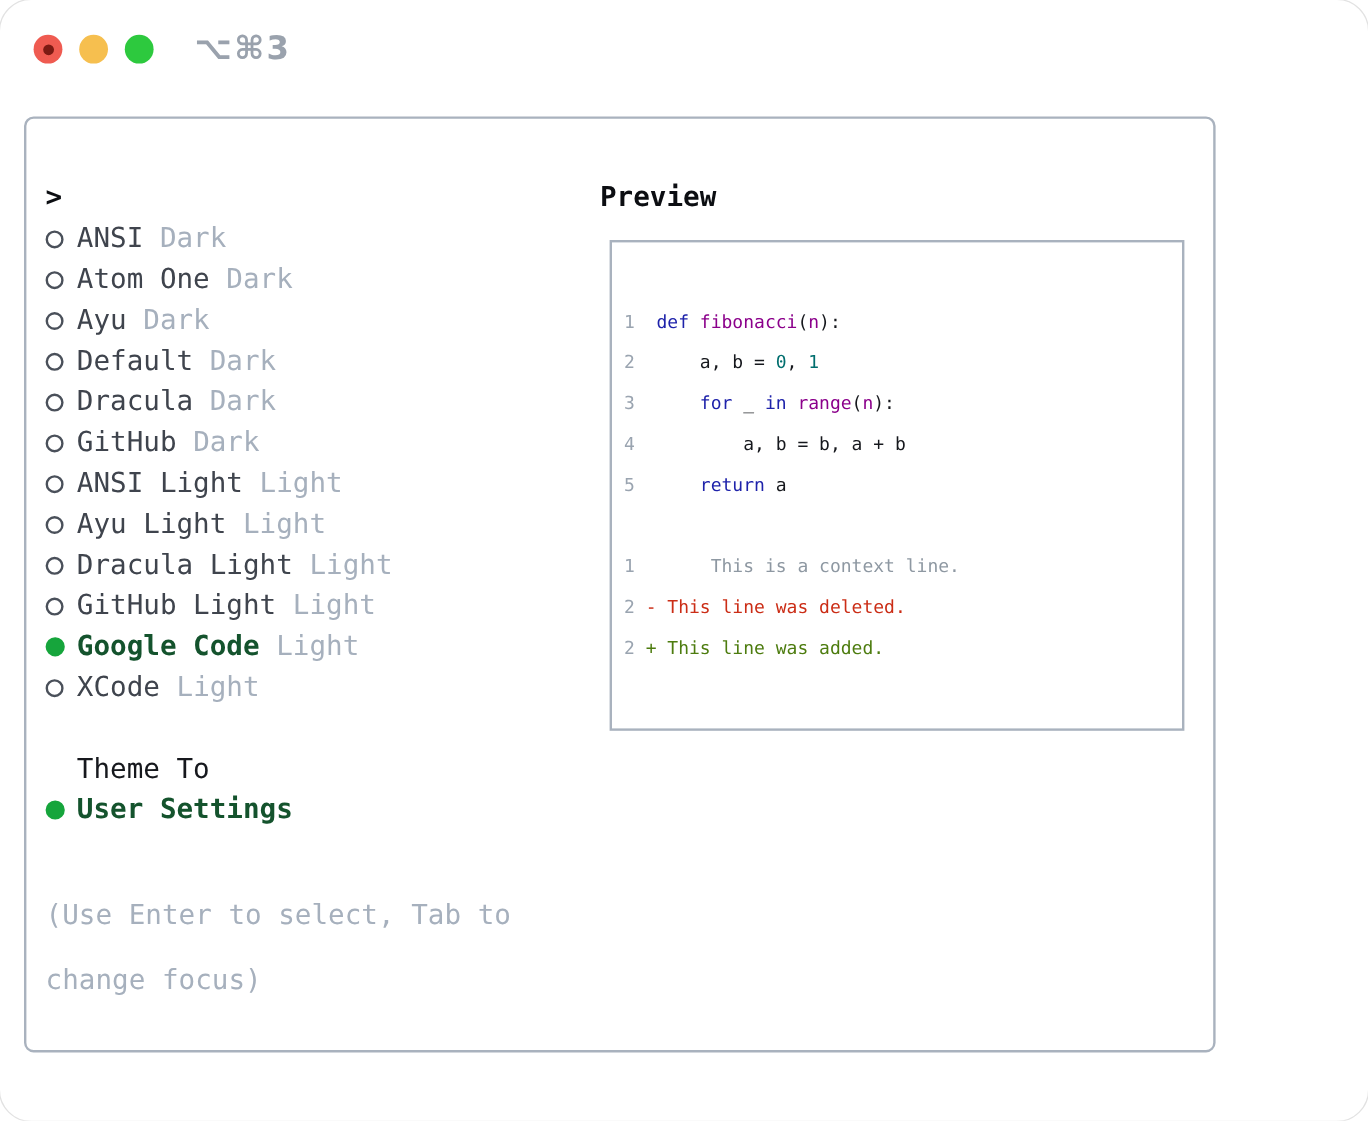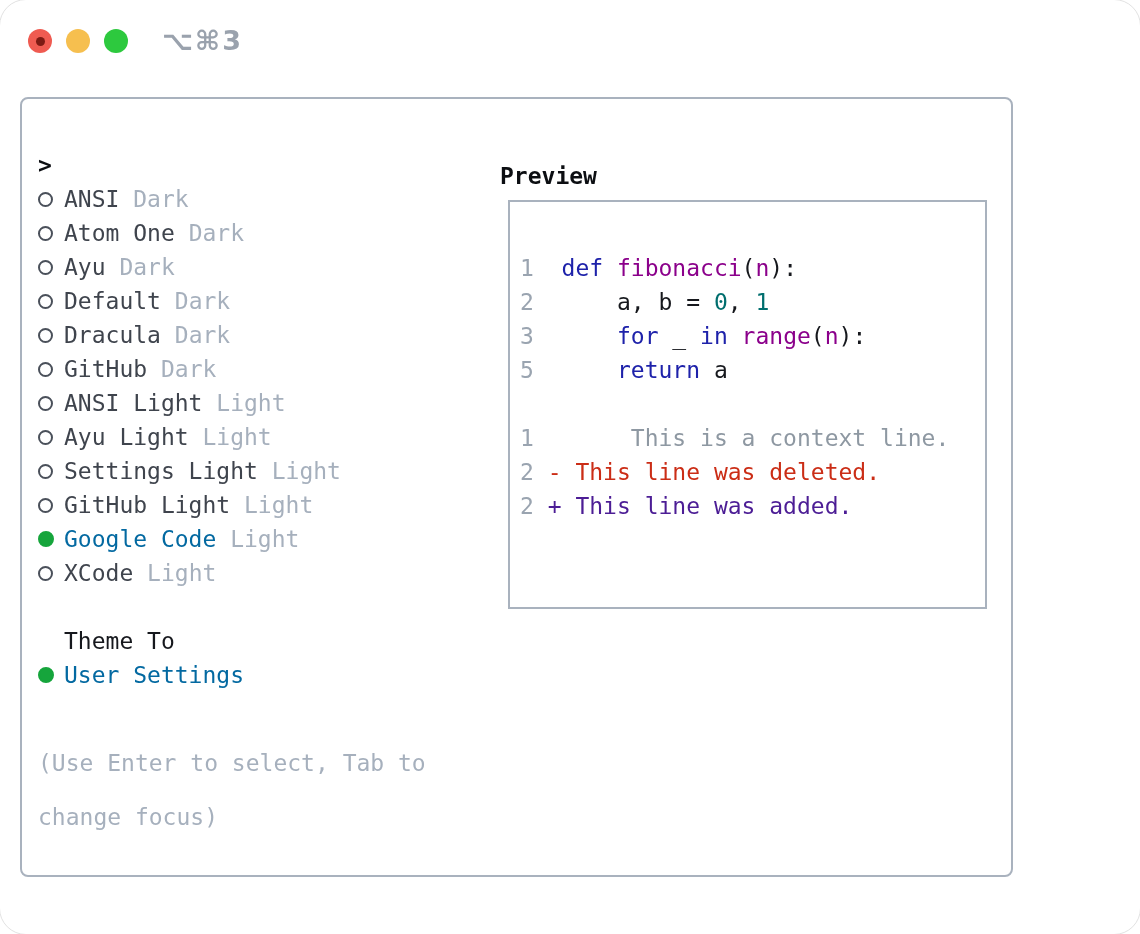--- a/index.html
+++ b/index.html
@@ -27,31 +27,31 @@
   }
   .row{display:flex;align-items:center;height:34px;white-space:pre;font-size:23px;}
   .left-col{position:absolute;left:16px;top:49px;color:#3f444d;}
   .prefix{flex:0 0 26px;display:flex;align-items:center;}
   .caret{font-weight:bold;color:#0c0e12;font-size:23px;}
   .hdr{font-weight:bold;color:#0c0e12;}
   .plainhdr{color:#16181d;}
   .radio{width:11px;height:11px;border:2.5px solid #4a505a;border-radius:50%;box-sizing:content-box;}
   .radio.sel{width:12px;height:12px;border:2px solid #16a53c;background:#16a53c;}
   .name{color:#3f444d;}
-  .name.sel{color:#0369a1;}
+  .name.sel{color:#14532d;font-weight:bold;}
   .variant{color:#a6b0bd;}
   .gap{height:34px;}
   .help{color:#a6b0bd;margin-top:20px;}
   
-  .preview-title{position:absolute;left:478px;top:60px;align-items:center;}
+  .preview-title{position:absolute;left:478px;top:49px;align-items:center;}
   .preview-box{
     position:absolute;left:486px;top:101px;width:479px;height:409px;
     border:2px solid #a9b2be;box-sizing:border-box;background:#ffffff;
   }
-  .code{position:absolute;left:10px;top:49px;font-size:23px;}
+  .code{position:absolute;left:10px;top:49px;font-size:15px;}
   .cline{height:34px;line-height:34px;white-space:pre;}
 </style>
 </head>
 <body>
 
 <div class="screen">
 
   <div class="titlebar">
     <div class="dot dot-red"></div>
     <div class="dot dot-yellow"></div>
@@ -68,21 +68,21 @@
 
       <div id="theme-list">
           <div class="row"><span class="prefix"><span class="radio"></span></span><span class="name">ANSI</span><span class="variant"> Dark</span></div>
           <div class="row"><span class="prefix"><span class="radio"></span></span><span class="name">Atom One</span><span class="variant"> Dark</span></div>
           <div class="row"><span class="prefix"><span class="radio"></span></span><span class="name">Ayu</span><span class="variant"> Dark</span></div>
           <div class="row"><span class="prefix"><span class="radio"></span></span><span class="name">Default</span><span class="variant"> Dark</span></div>
           <div class="row"><span class="prefix"><span class="radio"></span></span><span class="name">Dracula</span><span class="variant"> Dark</span></div>
           <div class="row"><span class="prefix"><span class="radio"></span></span><span class="name">GitHub</span><span class="variant"> Dark</span></div>
           <div class="row"><span class="prefix"><span class="radio"></span></span><span class="name">ANSI Light</span><span class="variant"> Light</span></div>
           <div class="row"><span class="prefix"><span class="radio"></span></span><span class="name">Ayu Light</span><span class="variant"> Light</span></div>
-          <div class="row"><span class="prefix"><span class="radio"></span></span><span class="name">Settings Light</span><span class="variant"> Light</span></div>
+          <div class="row"><span class="prefix"><span class="radio"></span></span><span class="name">Dracula Light</span><span class="variant"> Light</span></div>
           <div class="row"><span class="prefix"><span class="radio"></span></span><span class="name">GitHub Light</span><span class="variant"> Light</span></div>
           <div class="row"><span class="prefix"><span class="radio sel"></span></span><span class="name sel">Google Code</span><span class="variant"> Light</span></div>
           <div class="row"><span class="prefix"><span class="radio"></span></span><span class="name">XCode</span><span class="variant"> Light</span></div>
         </div>
 
       <div class="gap"></div>
 
       <div class="row">
         <span class="prefix"></span>
         <span class="plainhdr">Theme To</span>
@@ -100,22 +100,23 @@
 
     <div class="row preview-title">
       <span class="hdr">Preview</span>
     </div>
 
     <div class="preview-box">
       <div class="code" id="preview-lines">
           <div class="cline"><span style="color: rgb(154, 164, 176);">1</span><span style="color: rgb(22, 24, 29);">  </span><span style="color: rgb(30, 34, 170);">def</span><span style="color: rgb(22, 24, 29);"> </span><span style="color: rgb(139, 0, 139);">fibonacci</span><span style="color: rgb(22, 24, 29);">(</span><span style="color: rgb(139, 0, 139);">n</span><span style="color: rgb(22, 24, 29);">):</span></div>
           <div class="cline"><span style="color: rgb(154, 164, 176);">2</span><span style="color: rgb(22, 24, 29);">      a, b = </span><span style="color: rgb(0, 110, 110);">0</span><span style="color: rgb(22, 24, 29);">, </span><span style="color: rgb(0, 110, 110);">1</span></div>
           <div class="cline"><span style="color: rgb(154, 164, 176);">3</span><span style="color: rgb(22, 24, 29);">      </span><span style="color: rgb(30, 34, 170);">for</span><span style="color: rgb(22, 24, 29);"> _ </span><span style="color: rgb(30, 34, 170);">in</span><span style="color: rgb(22, 24, 29);"> </span><span style="color: rgb(139, 0, 139);">range</span><span style="color: rgb(22, 24, 29);">(</span><span style="color: rgb(139, 0, 139);">n</span><span style="color: rgb(22, 24, 29);">):</span></div>
+          <div class="cline"><span style="color: rgb(154, 164, 176);">4</span><span style="color: rgb(22, 24, 29);">          a, b = b, a + b</span></div>
           <div class="cline"><span style="color: rgb(154, 164, 176);">5</span><span style="color: rgb(22, 24, 29);">      </span><span style="color: rgb(30, 34, 170);">return</span><span style="color: rgb(22, 24, 29);"> a</span></div>
           <div class="cline">&nbsp;</div>
           <div class="cline"><span style="color: rgb(154, 164, 176);">1</span><span style="color: rgb(22, 24, 29);">       </span><span style="color: rgb(142, 152, 162);">This is a context line.</span></div>
           <div class="cline"><span style="color: rgb(154, 164, 176);">2</span><span style="color: rgb(22, 24, 29);"> </span><span style="color: rgb(203, 45, 22);">- This line was deleted.</span></div>
-          <div class="cline"><span style="color: rgb(154, 164, 176);">2</span><span style="color: rgb(22, 24, 29);"> </span><span style="color: #4c1d95;">+ This line was added.</span></div>
+          <div class="cline"><span style="color: rgb(154, 164, 176);">2</span><span style="color: rgb(22, 24, 29);"> </span><span style="color: #4d7c0f;">+ This line was added.</span></div>
         </div>
     </div>
 
   </div>
 </div>
 
 </body></html>

